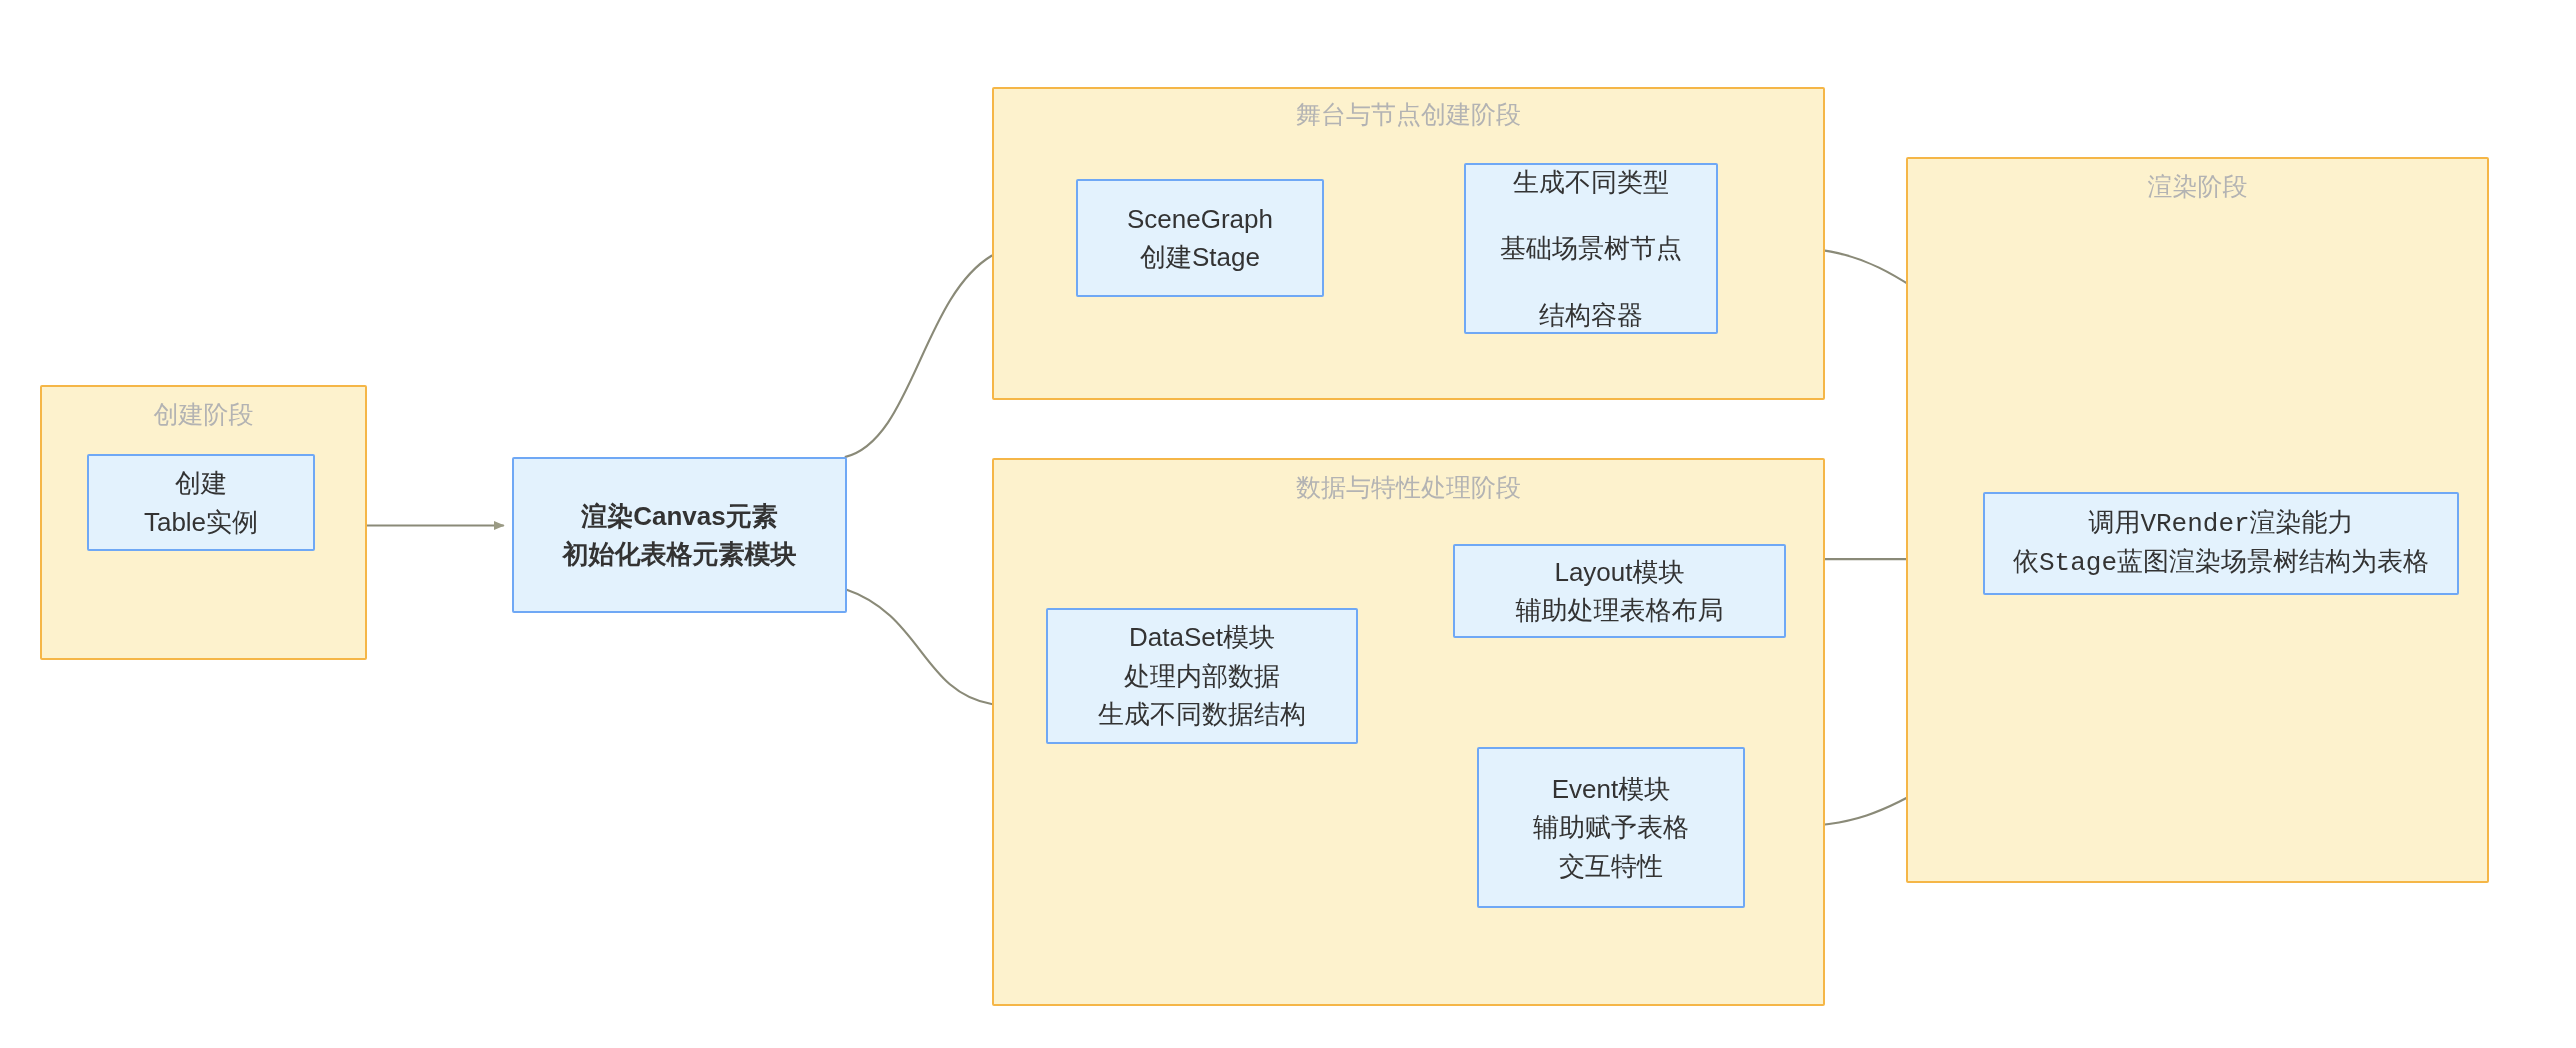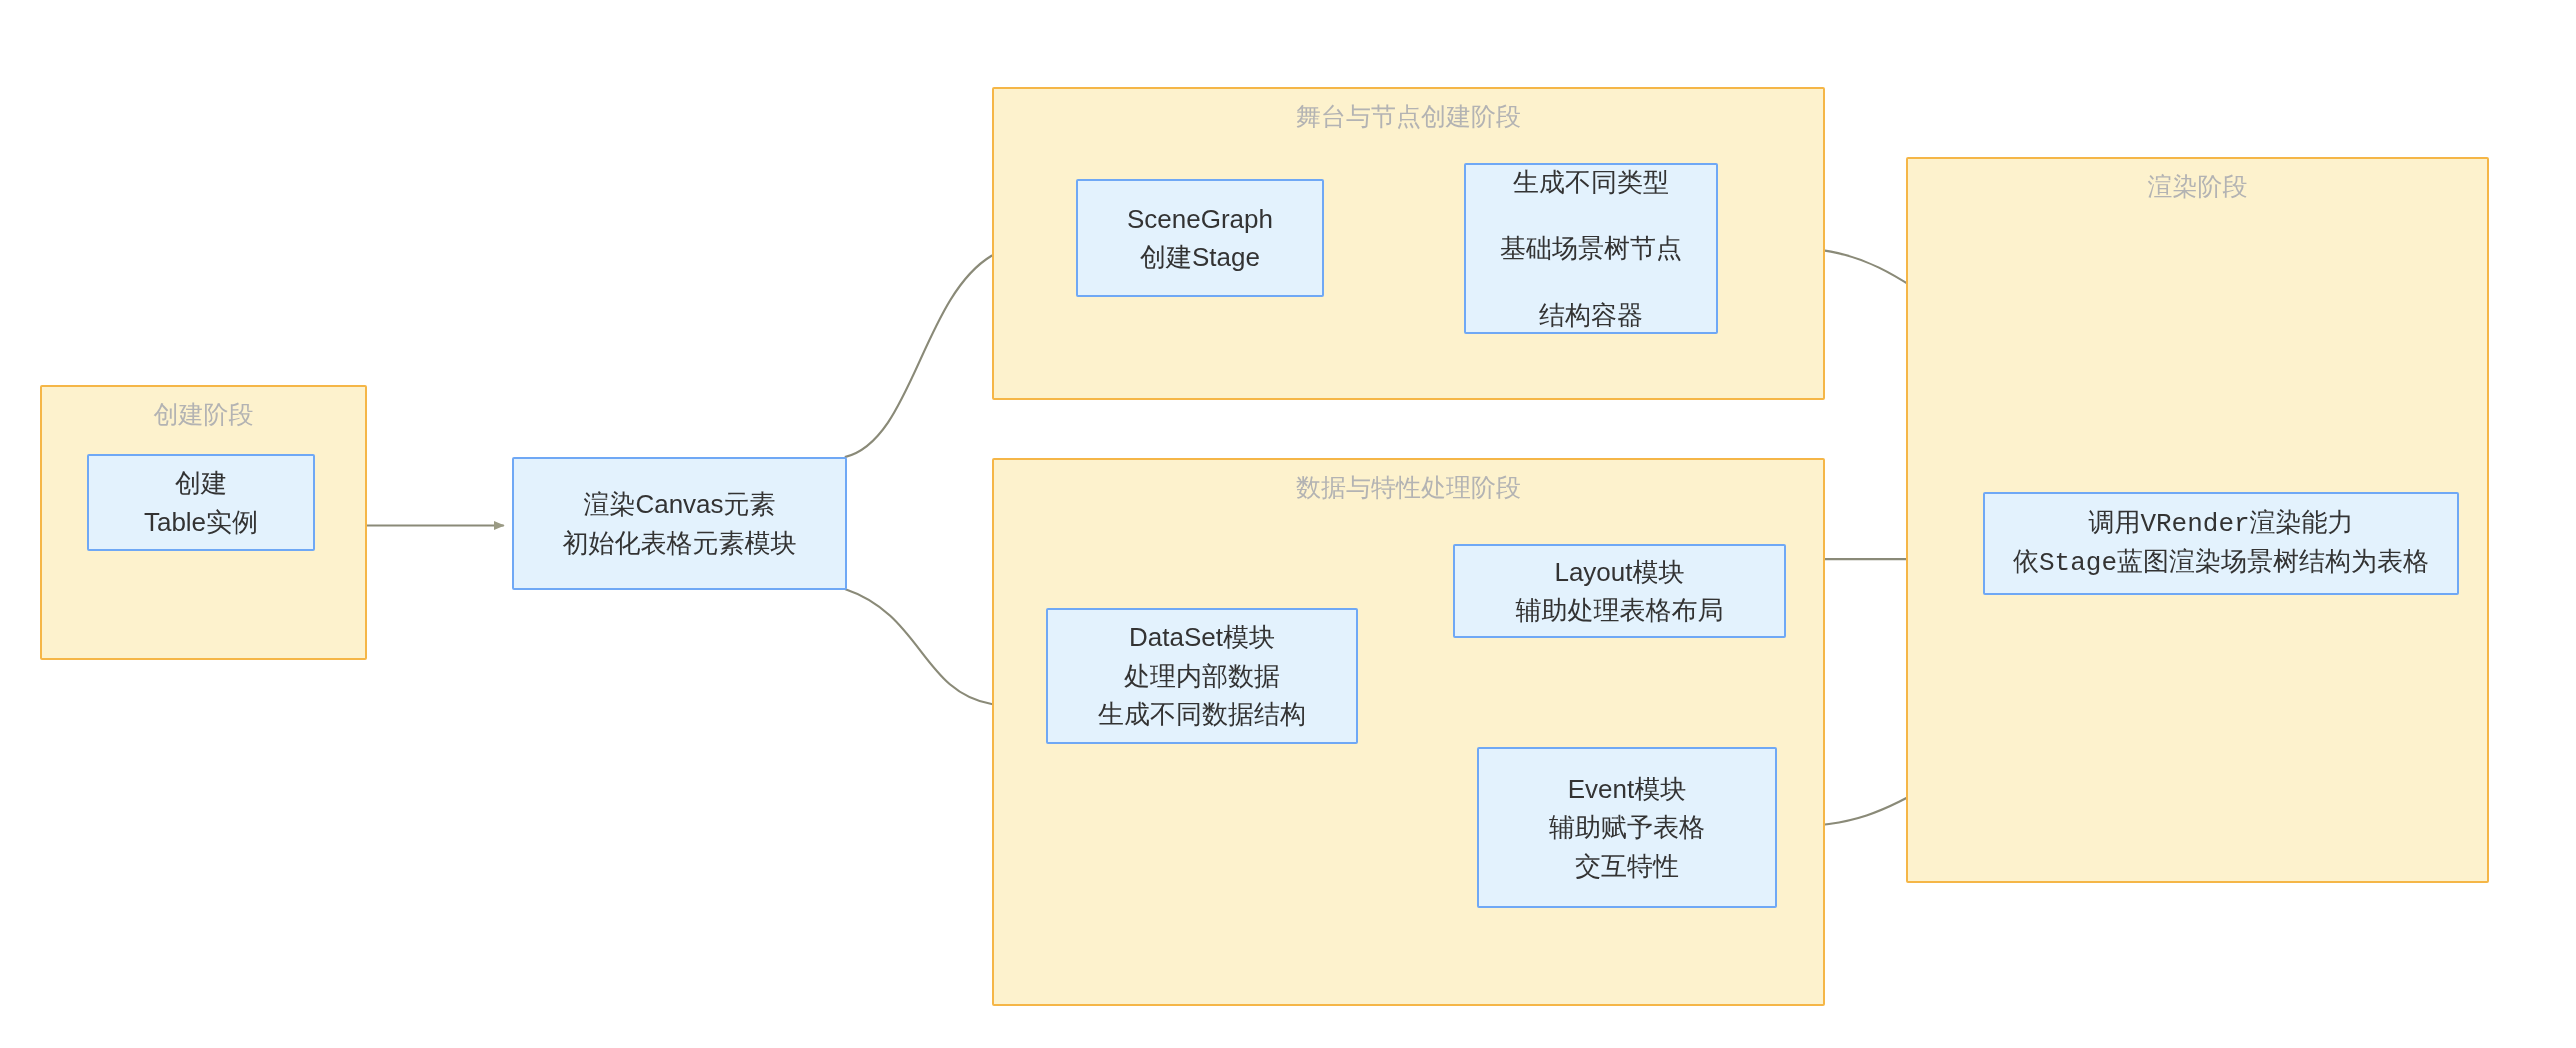--- a/index.html
+++ b/index.html
@@ -86,37 +86,37 @@
       <path d="M 1800,834 C 1870,834 1900,818 1950,790 C 2010,756 2060,700 2116,650"></path>
     </g>
   </svg>
 
   <div class="cluster" style="left:40px; top:385px; width:327px; height:275px;">
     <div class="cluster-label" style="top:14px;">创建阶段</div>
   </div>
 
 
   <div class="cluster" style="left:992px; top:87px; width:833px; height:313px;">
-    <div class="cluster-label" style="top:14px;">舞台与节点创建阶段</div>
+    <div class="cluster-label" style="top:14px;font-family:Liberation Mono, monospace;">舞台与节点创建阶段</div>
   </div>
 
   <div class="cluster" style="left:992px; top:458px; width:833px; height:548px;">
     <div class="cluster-label" style="top:14px;">数据与特性处理阶段</div>
   </div>
 
   <div class="cluster" style="left:1906px; top:157px; width:583px; height:726px;">
     <div class="cluster-label" style="top:14px;">渲染阶段</div>
   </div>
 
   <div class="node" style="left:87px; top:454px; width:228px; height:97px;">
     <span class="line">创建</span>
     <span class="line">Table实例</span>
   </div>
 
-  <div class="node" style="left:512px; top:457px; width:335px; height:133px;">
+  <div class="node" style="left:512px; top:457px; width:335px; height:156px;font-weight:bold;">
     <span class="line">渲染Canvas元素</span>
     <span class="line">初始化表格元素模块</span>
   </div>
 
   <div class="node" style="left:1076px; top:179px; width:248px; height:118px;">
     <span class="line">SceneGraph</span>
     <span class="line">创建Stage</span>
   </div>
 
   <div class="node" style="left:1464px; top:163px; width:254px; height:171px;gap:28px;">
@@ -129,21 +129,21 @@
     <span class="line">DataSet模块</span>
     <span class="line">处理内部数据</span>
     <span class="line">生成不同数据结构</span>
   </div>
 
   <div class="node" style="left:1453px; top:514px; width:333px; height:94px;margin-top:30px;">
     <span class="line">Layout模块</span>
     <span class="line">辅助处理表格布局</span>
   </div>
 
-  <div class="node" style="left:1477px; top:747px; width:300px; height:161px;">
+  <div class="node" style="left:1477px; top:747px; width:268px; height:161px;">
     <span class="line">Event模块</span>
     <span class="line">辅助赋予表格</span>
     <span class="line">交互特性</span>
   </div>
 
   <div class="node" style="left:1983px; top:492px; width:476px; height:103px;font-family:Liberation Mono, monospace;">
     <span class="line">调用VRender渲染能力</span>
     <span class="line">依Stage蓝图渲染场景树结构为表格</span>
   </div>
 

